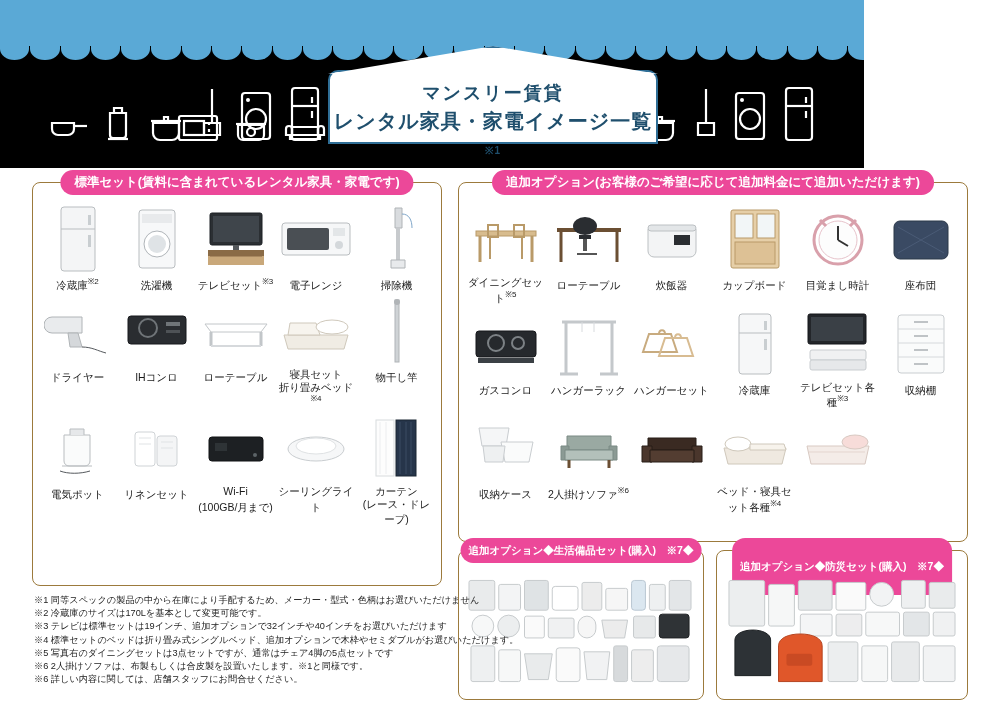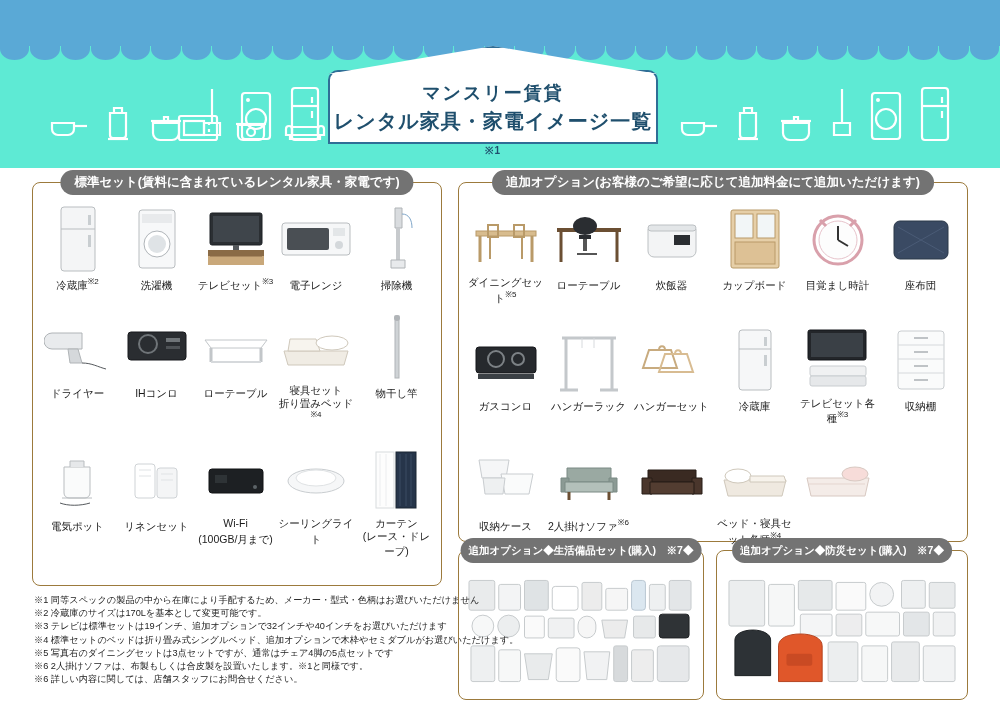--- a/index.html
+++ b/index.html
@@ -16,22 +16,22 @@
     width: 1000px;
     height: 706px;
     overflow: hidden;
     background: #ffffff;
   }
 
   
   .header {
     position: absolute;
     left: 0; top: 0;
-    width: 1000px; height: 168px;
-    background: #5eead4;
+    width: 864px; height: 168px;
+    background: #000000;
     overflow: hidden;
   }
   .awning {
     position: absolute;
     left: 0; top: 0;
     width: 1000px; height: 46px;
     background: #5aa9d6;
   }
   .awning-scallops {
     position: absolute;
@@ -108,44 +108,44 @@
     border: 1.5px solid #9c7a3c;
     border-radius: 8px;
     background: #ffffff;
     box-sizing: border-box;
   }
   .panel-title {
     position: absolute;
     top: -13px;
     height: 25px;
     line-height: 25px;
-    background: #737373;
+    background: #ec4899;
     color: #ffffff;
     border-radius: 13px;
     font-size: 12.5px;
     font-weight: bold;
     text-align: center;
     white-space: nowrap;
     padding: 0 14px;
   }
 
   #panel-standard { left: 32px; top: 182px; width: 410px; height: 404px; }
   #panel-standard .panel-title { left: 50%; transform: translateX(-50%); }
   #panel-option { left: 458px; top: 182px; width: 510px; height: 360px; }
   #panel-option .panel-title { left: 50%; transform: translateX(-50%); }
   #panel-living { left: 458px; top: 550px; width: 246px; height: 150px; }
   #panel-living .panel-title { left: 50%; transform: translateX(-50%); font-size: 10.5px; padding: 0 8px; }
   #panel-disaster { left: 716px; top: 550px; width: 252px; height: 150px; }
-  #panel-disaster .panel-title { left: 50%; transform: translateX(-50%); font-size: 10.5px; padding: 0 8px; }
+  #panel-disaster .panel-title { left: 50%; transform: translateX(-50%); font-size: 10.5px; padding: 16px 8px; }
 
   .grid {
     position: absolute;
     left: 6px; right: 6px; top: 20px;
     display: grid;
-    gap: 20px 2px;
+    gap: 4px 2px;
   }
   .g5 { grid-template-columns: repeat(5, 1fr); }
   .g6 { grid-template-columns: repeat(6, 1fr); }
   .item {
     display: flex;
     flex-direction: column;
     align-items: center;
     justify-content: flex-start;
   }
   .thumb {

